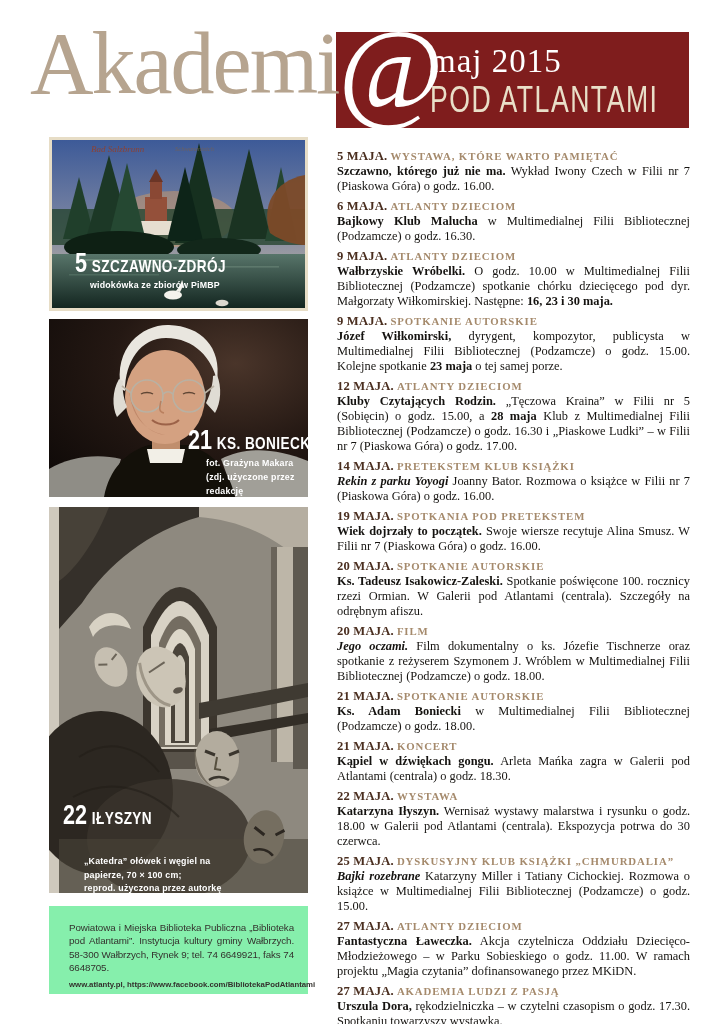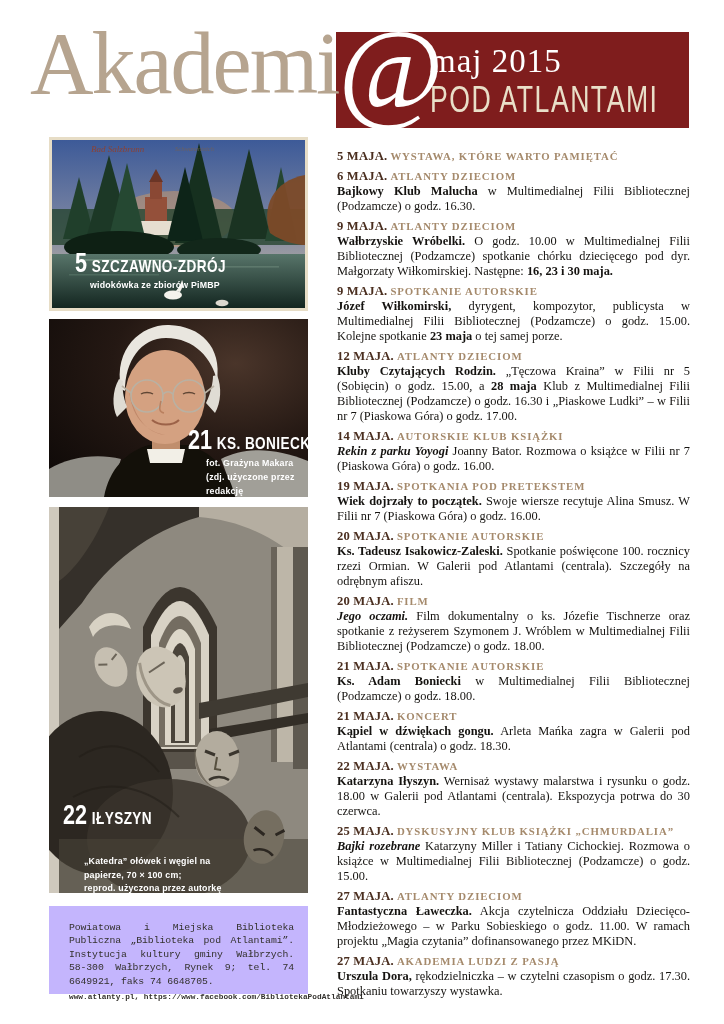--- a/index.html
+++ b/index.html
@@ -57,23 +57,23 @@
   }
   .t-card1 { left:26px;  top:113px; }
   .c-card1 { left:41px;  top:141px; }
   .t-card2 { left:139px; top:108px; }
   .c-card2 { left:157px; top:137px; }
   .t-card3 { left:14px;  top:295px; }
   .c-card3 { left:35px;  top:348px; line-height:13.5px; }
 
   
   .footer-box {
-    width:259px; height:88px; background:#c4b5fd;
+    width:259px; height:88px; background:#86efac;
     padding:15px 14px 10px 20px;
-    font-family:Liberation Mono, monospace; color:#33312d;
+    font-family:Liberation Sans, sans-serif; color:#33312d;
   }
   .footer-address { font-size:9.8px; line-height:13.4px; text-align:justify; letter-spacing:-0.1px; }
   .footer-links   { margin-top:5px; font-size:7.8px; font-weight:bold; white-space:nowrap; }
 
   
   .col-right { position:absolute; left:337px; top:146px; width:353px; }
   .event { margin-bottom:2px; }
   .event-head { line-height:15px; white-space:nowrap; }
   .event-date {
     font-weight:bold; font-size:12.6px; color:#4a2e1f; letter-spacing:0.2px;
@@ -256,39 +256,40 @@
 
     <div class="footer-box">
       <p class="footer-address">Powiatowa i Miejska Biblioteka Publiczna „Biblioteka pod Atlantami”. Instytucja kultury gminy Wałbrzych. 58-300 Wałbrzych, Rynek 9; tel. 74 6649921, faks 74 6648705.</p>
       <p class="footer-links">www.atlanty.pl, https://www.facebook.com/BibliotekaPodAtlantami</p>
     </div>
   </aside>
 
   <main class="col-right">
       <section class="event">
         <h3 class="event-head"><span class="event-date">5 MAJA.</span><span class="event-category">WYSTAWA, KTÓRE WARTO PAMIĘTAĆ</span></h3>
+        <p class="event-body"><span class="seg-b">Szczawno, którego już nie ma.</span><span> Wykład Iwony Czech w Filii nr 7 (Piaskowa Góra) o godz. 16.00.</span></p>
       </section>
       <section class="event">
         <h3 class="event-head"><span class="event-date">6 MAJA.</span><span class="event-category">ATLANTY DZIECIOM</span></h3>
         <p class="event-body"><span class="seg-b">Bajkowy Klub Malucha</span><span> w Multimedialnej Filii Bibliotecznej (Podzamcze) o godz. 16.30.</span></p>
       </section>
       <section class="event">
         <h3 class="event-head"><span class="event-date">9 MAJA.</span><span class="event-category">ATLANTY DZIECIOM</span></h3>
         <p class="event-body"><span class="seg-b">Wałbrzyskie Wróbelki.</span><span> O godz. 10.00 w Multimedialnej Filii Bibliotecznej (Podzamcze) spotkanie chórku dziecięcego pod dyr. Małgorzaty Wiłkomirskiej. Następne: </span><span class="seg-b">16, 23 i 30 maja.</span></p>
       </section>
       <section class="event">
         <h3 class="event-head"><span class="event-date">9 MAJA.</span><span class="event-category">SPOTKANIE AUTORSKIE</span></h3>
         <p class="event-body"><span class="seg-b">Józef Wiłkomirski,</span><span> dyrygent, kompozytor, publicysta w Multimedialnej Filii Bibliotecznej (Podzamcze) o godz. 15.00. Kolejne spotkanie </span><span class="seg-b">23 maja</span><span> o tej samej porze.</span></p>
       </section>
       <section class="event">
         <h3 class="event-head"><span class="event-date">12 MAJA.</span><span class="event-category">ATLANTY DZIECIOM</span></h3>
         <p class="event-body"><span class="seg-b">Kluby Czytających Rodzin.</span><span> „Tęczowa Kraina” w Filii nr 5 (Sobięcin) o godz. 15.00, a </span><span class="seg-b">28 maja</span><span> Klub z Multimedialnej Filii Bibliotecznej (Podzamcze) o godz. 16.30 i „Piaskowe Ludki” – w Filii nr 7 (Piaskowa Góra) o godz. 17.00.</span></p>
       </section>
       <section class="event">
-        <h3 class="event-head"><span class="event-date">14 MAJA.</span><span class="event-category">AUTORSKIE KLUB KSIĄŻKI</span></h3>
+        <h3 class="event-head"><span class="event-date">14 MAJA.</span><span class="event-category">PRETEKSTEM KLUB KSIĄŻKI</span></h3>
         <p class="event-body"><span class="seg-bi">Rekin z parku Yoyogi</span><span> Joanny Bator. Rozmowa o książce w Filii nr 7 (Piaskowa Góra) o godz. 16.00.</span></p>
       </section>
       <section class="event">
         <h3 class="event-head"><span class="event-date">19 MAJA.</span><span class="event-category">SPOTKANIA POD PRETEKSTEM</span></h3>
         <p class="event-body"><span class="seg-b">Wiek dojrzały to początek.</span><span> Swoje wiersze recytuje Alina Smusz. W Filii nr 7 (Piaskowa Góra) o godz. 16.00.</span></p>
       </section>
       <section class="event">
         <h3 class="event-head"><span class="event-date">20 MAJA.</span><span class="event-category">SPOTKANIE AUTORSKIE</span></h3>
         <p class="event-body"><span class="seg-b">Ks. Tadeusz Isakowicz-Zaleski.</span><span> Spotkanie poświęcone 100. rocznicy rzezi Ormian. W Galerii pod Atlantami (centrala). Szczegóły na odrębnym afiszu.</span></p>
       </section>

